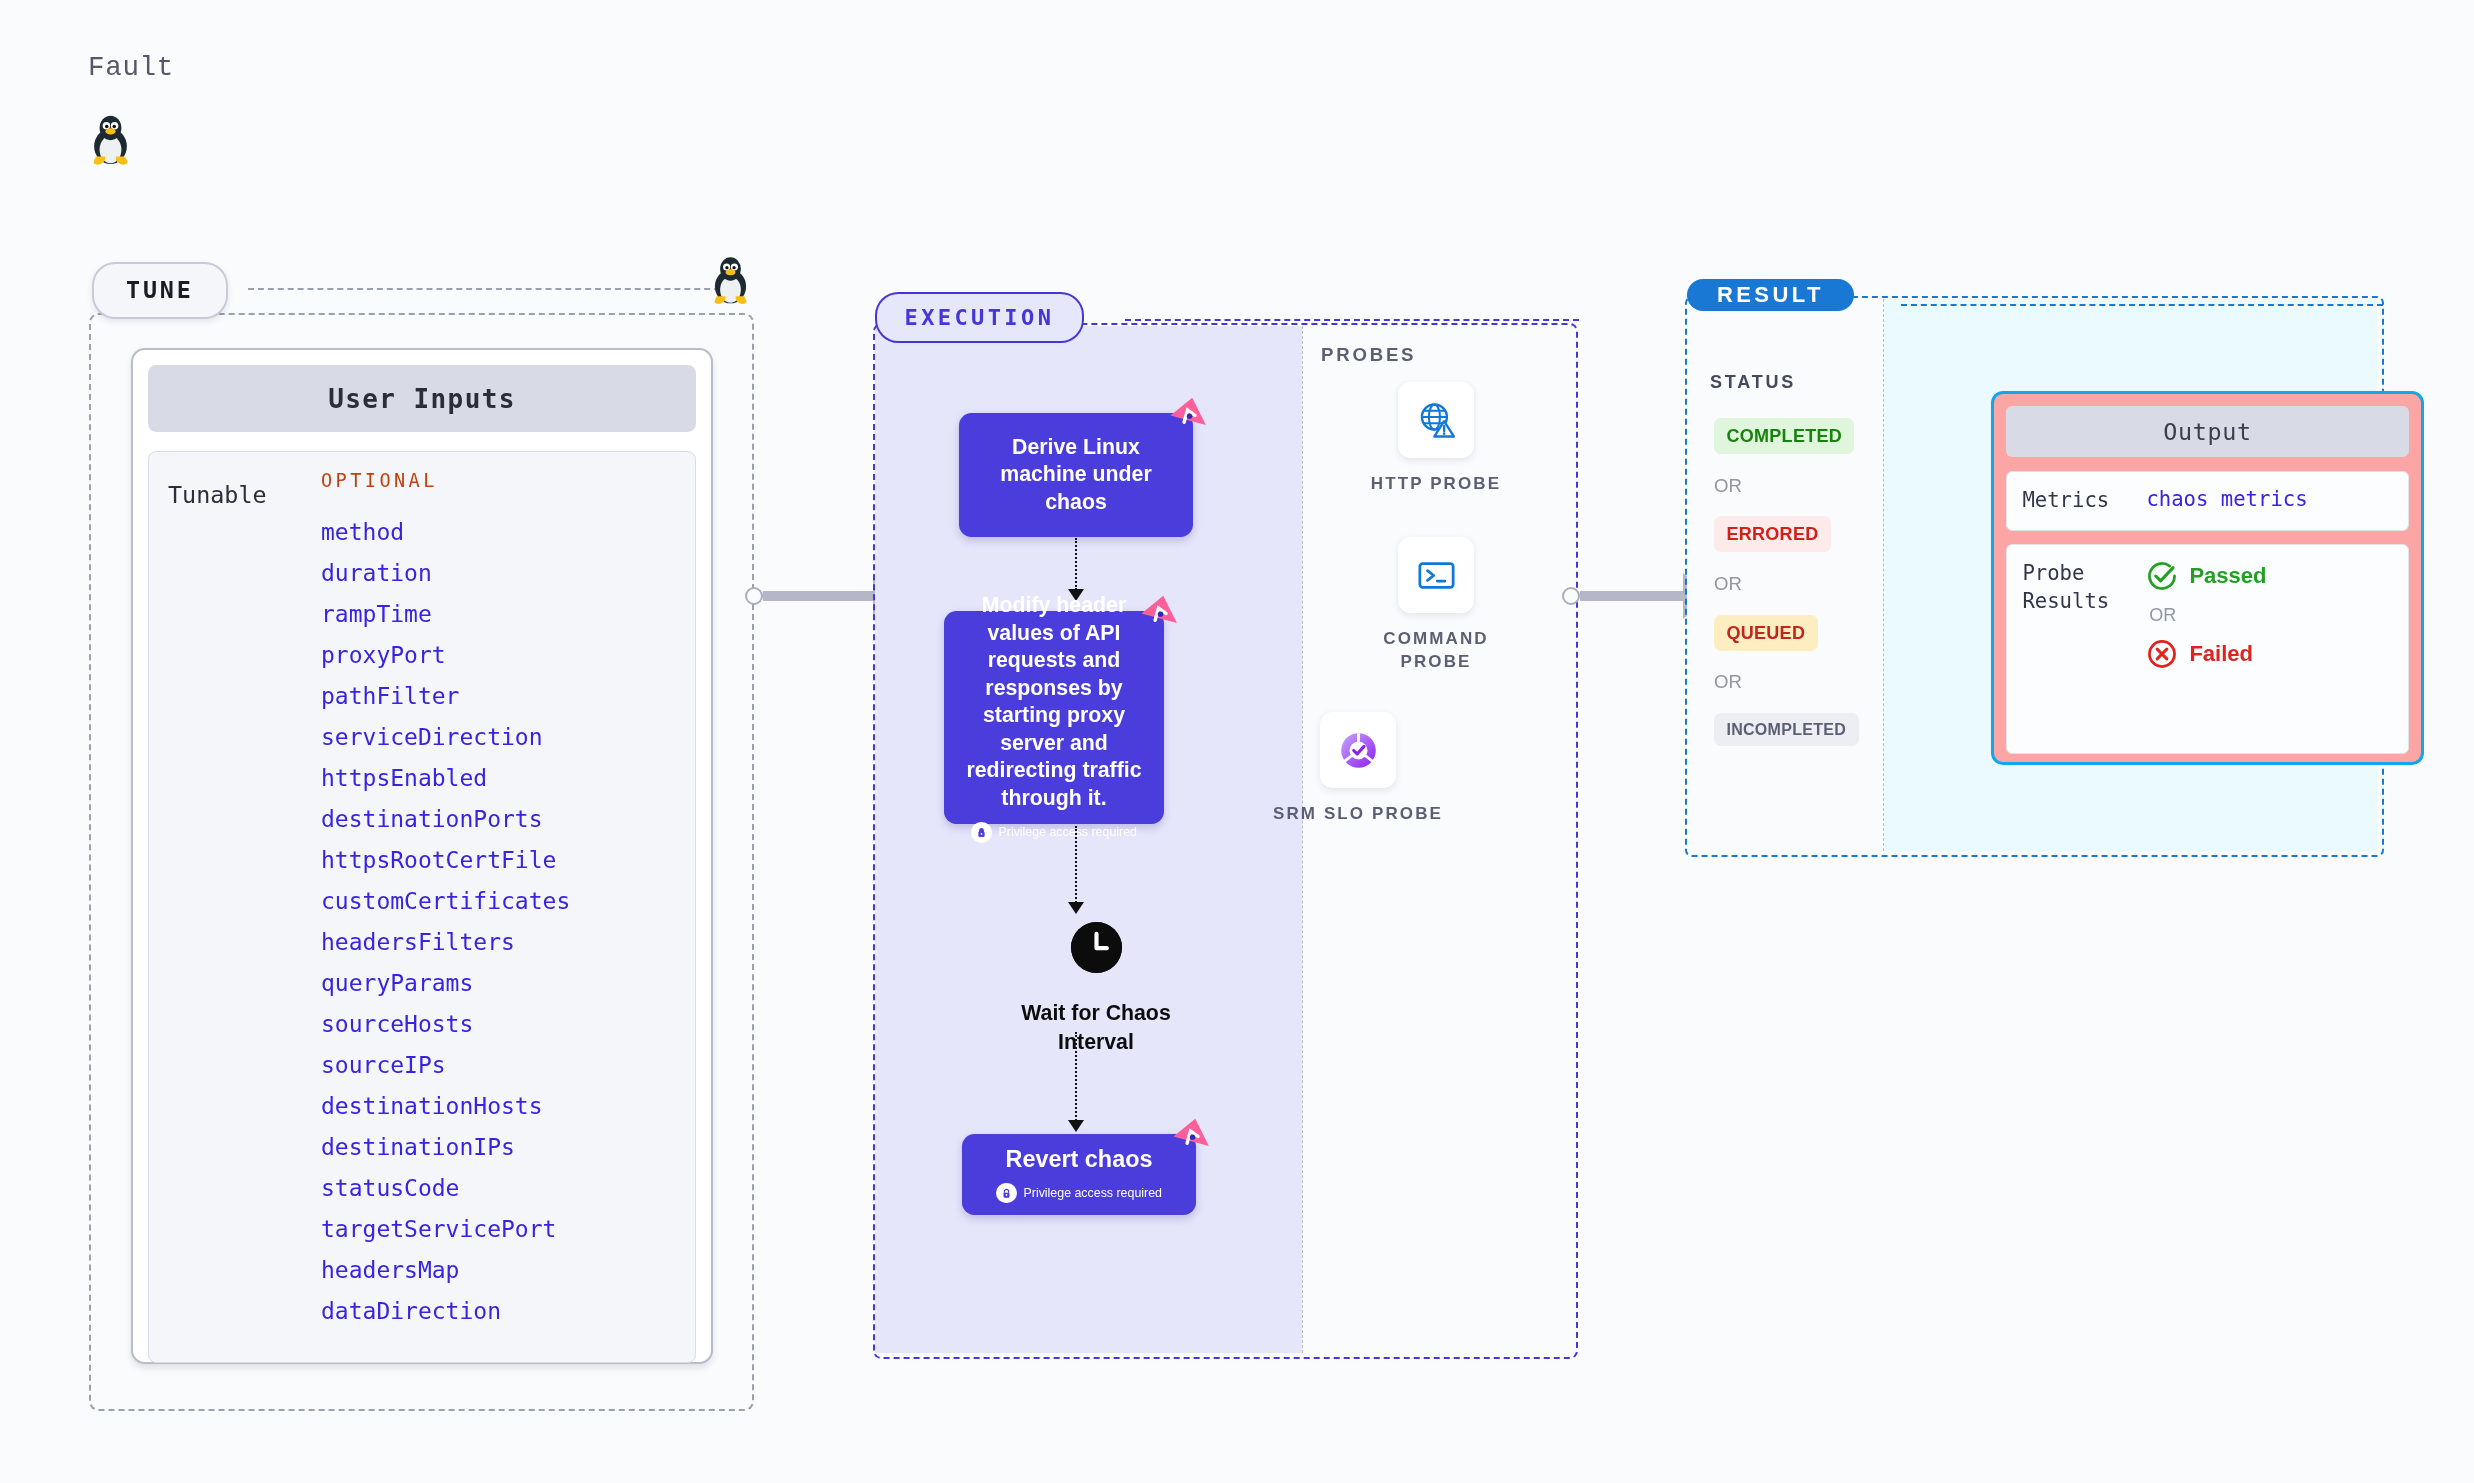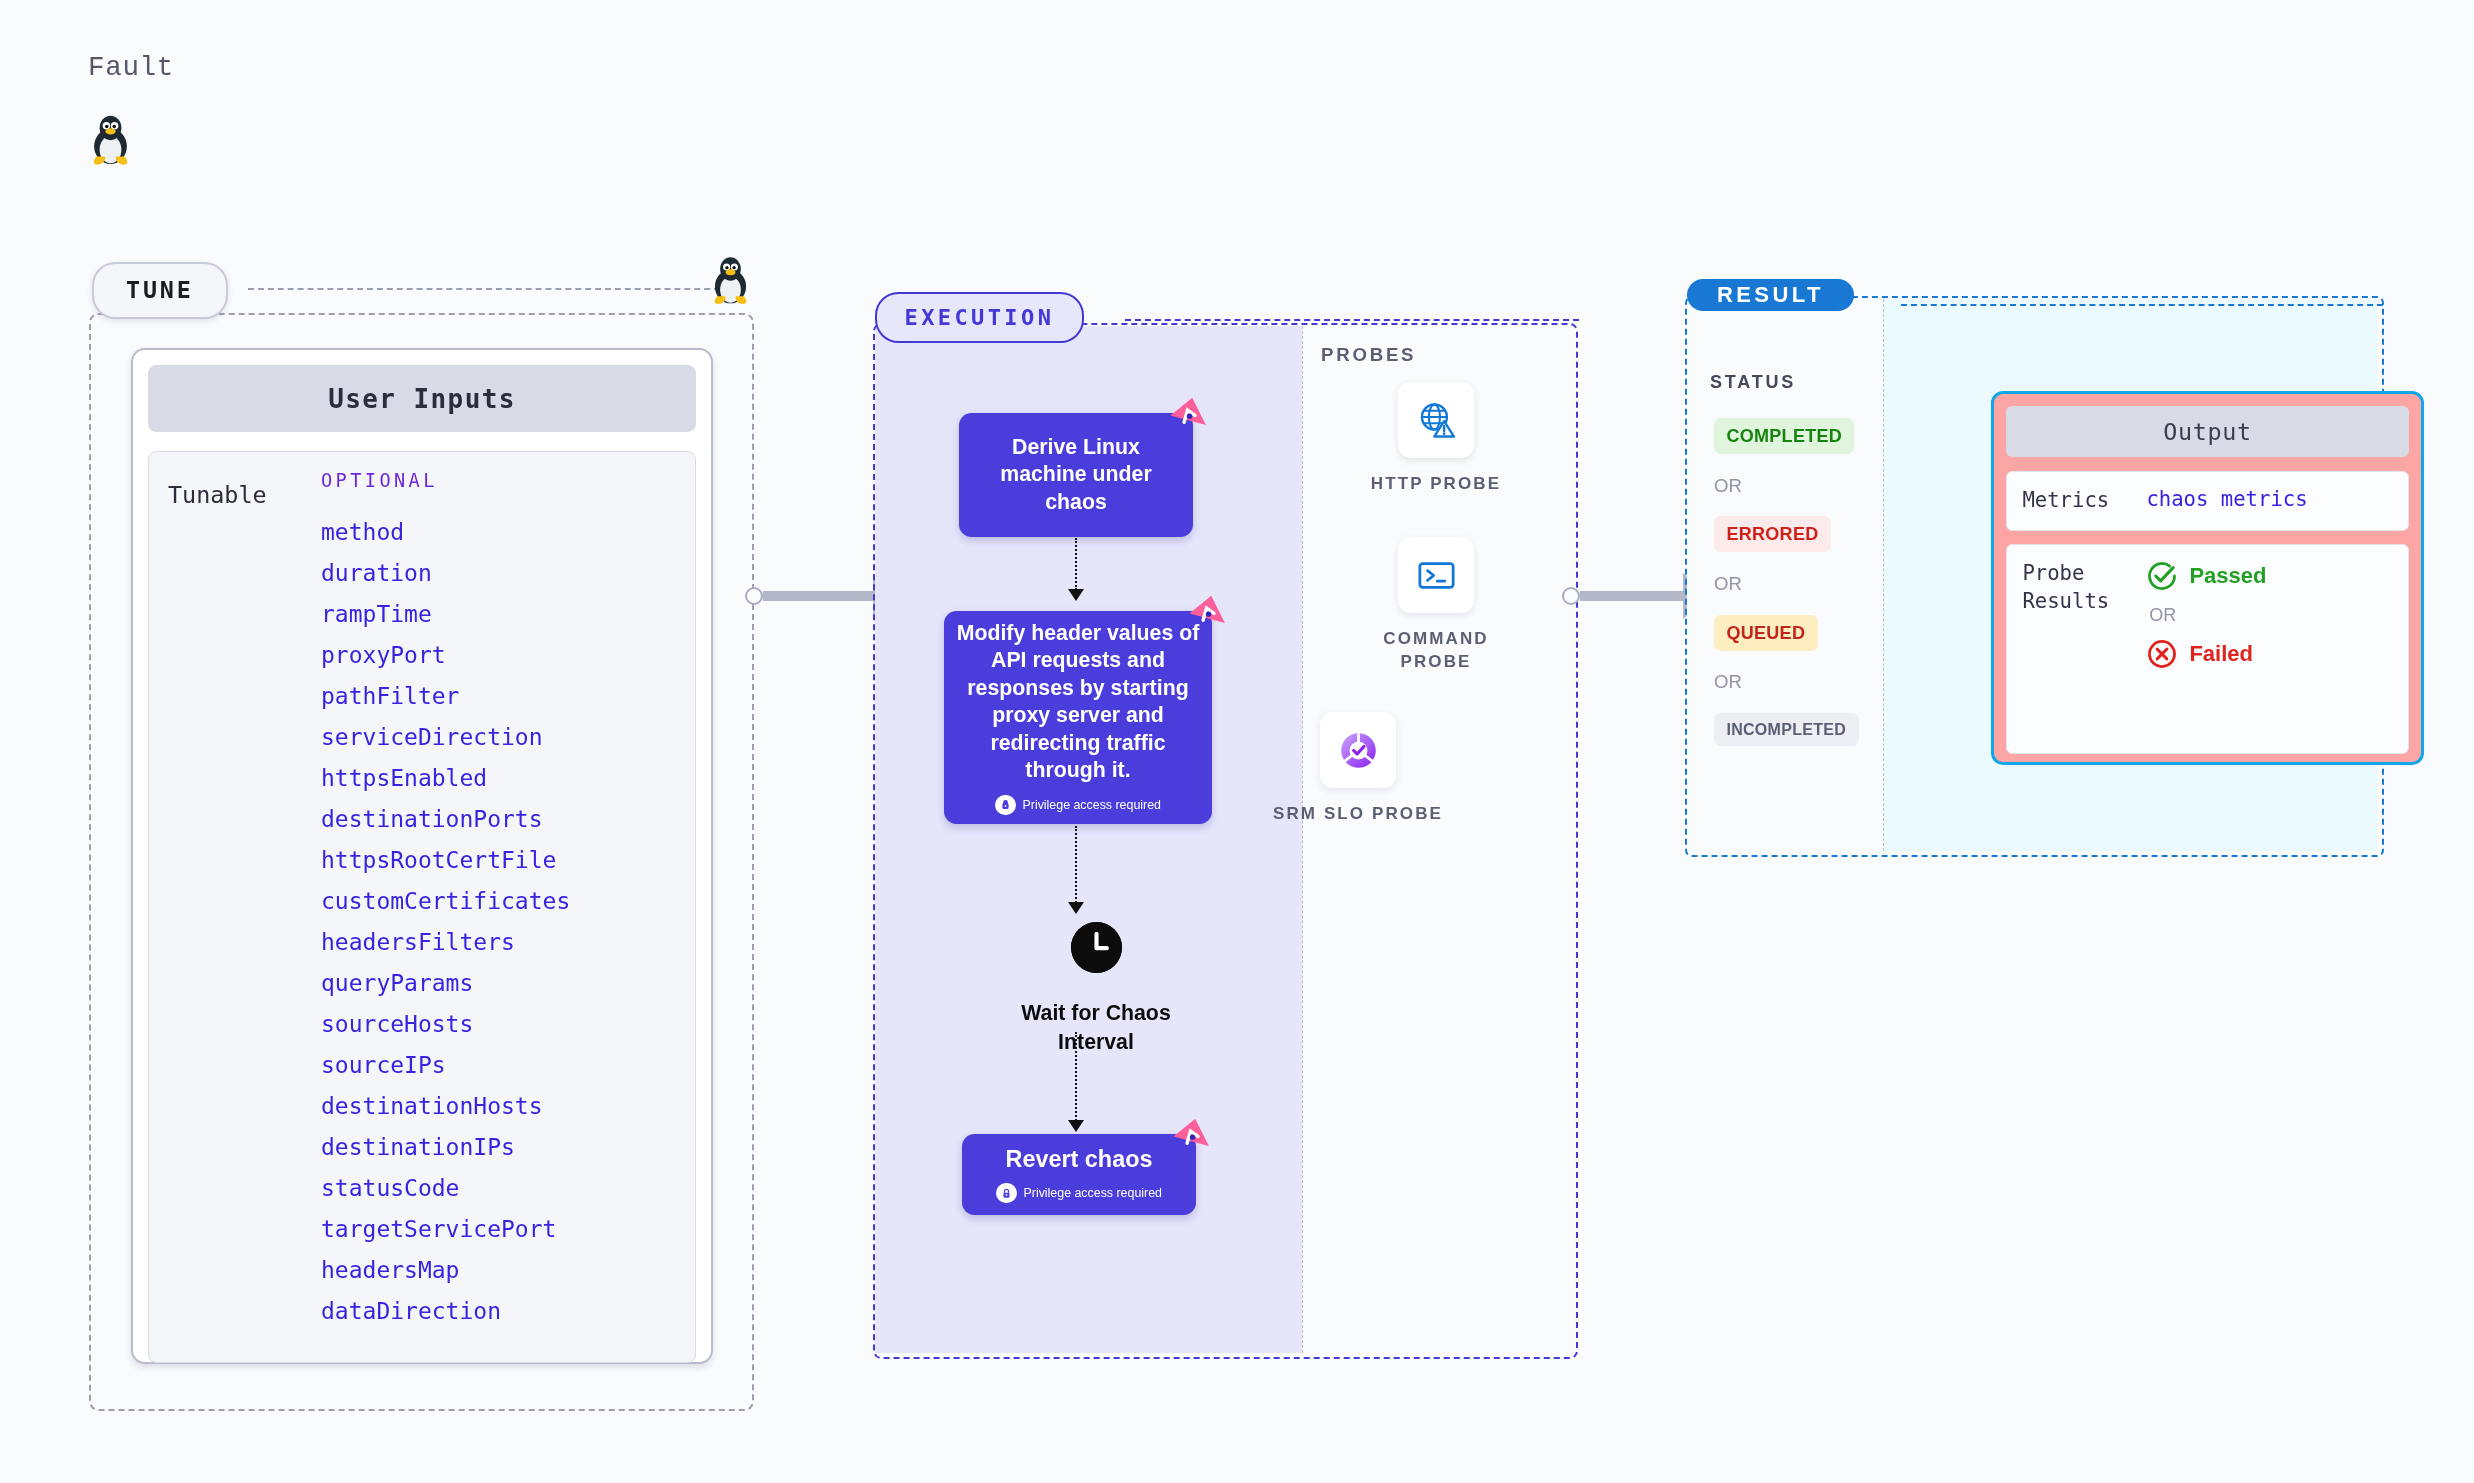--- a/index.html
+++ b/index.html
@@ -58,21 +58,21 @@
     border-radius:8.3px;display:flex;padding:18px 0 18px 0;min-height:874px;
   }
   #tunable-label{
     width:172px;padding-left:19px;box-sizing:border-box;
     font-family:"DejaVu Sans Mono","Liberation Mono",monospace;
     font-size:23.4px;color:#2a2d3a;padding-top:11px;
   }
   #params-col{flex:1;}
   .optional-head{
     font-family:"DejaVu Sans Mono","Liberation Mono",monospace;
-    font-size:18.6px;color:#6d28d9;letter-spacing:3.4px;margin-bottom:20.6px;
+    font-size:18.6px;color:#c2410c;letter-spacing:3.4px;margin-bottom:20.6px;
   }
   .param{
     font-family:"DejaVu Sans Mono","Liberation Mono",monospace;
     font-size:23px;color:#3823e0;line-height:41px;white-space:nowrap;
   }
 
   
   .connector{position:absolute;display:flex;align-items:center;}
   .conn-dot{width:18px;height:18px;border-radius:50%;background:#fafbfd;border:2.8px solid #a9adc0;box-sizing:border-box;}
   .conn-line{height:9.6px;background:#b3b7c8;}
@@ -265,21 +265,21 @@
   <div class="node-text">Derive Linux machine under chaos</div>
   <svg class="ribbon" width="45" height="45" viewBox="0 0 66 66">
     <path d="M8 30 L40 4 L60 44 Z" fill="#fc5f9a"></path>
     <path d="M28 40 L33 22 L44 30" stroke="#fff" stroke-width="5" fill="none" stroke-linecap="round"></path>
     <circle cx="36" cy="31" r="4" fill="#2f27b8"></circle>
   </svg>
 </div>
 <div class="flow-arrow" style="left:1075px;top:538px;height:52px;"></div>
 <div class="flow-head" style="left:1068px;top:589px;"></div>
 
-<div class="node" id="node-modify" style="left:944px;top:611px;width:268px;height:213px;display:flex;flex-direction:column;align-items:center;justify-content:center;">
+<div class="node" id="node-modify" style="left:944px;top:611px;width:220px;height:213px;display:flex;flex-direction:column;align-items:center;justify-content:center;">
   <div class="node-text">Modify header values of API requests and responses by starting proxy server and redirecting traffic through it.</div>
   <div class="priv">
     <span class="lock-ic">
       <svg width="11" height="11" viewBox="0 0 16 16">
           <path d="M4.5 7V5a3.5 3.5 0 017 0v2h.5v7h-8V7z" fill="#4a3ddb"></path>
           <rect x="3.6" y="7" width="8.8" height="7" rx="1.6" fill="#4a3ddb"></rect>
           <circle cx="8" cy="10" r="1.3" fill="#fff"></circle>
         </svg>
     </span>
     <span>Privilege access required</span>

